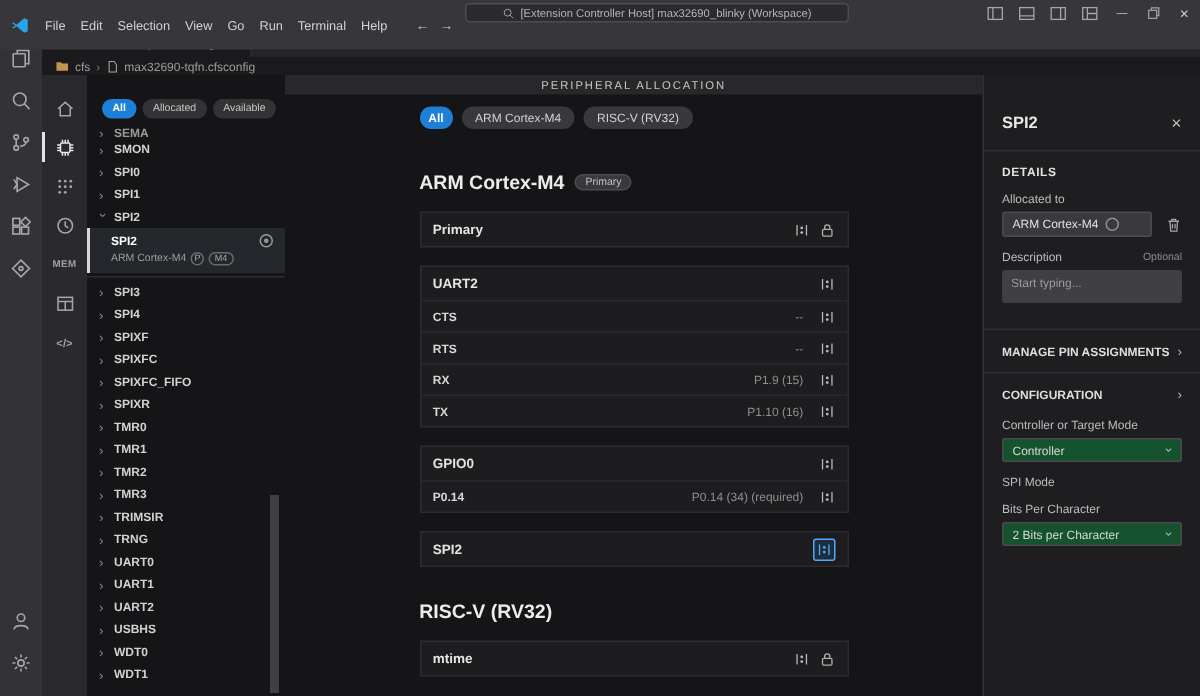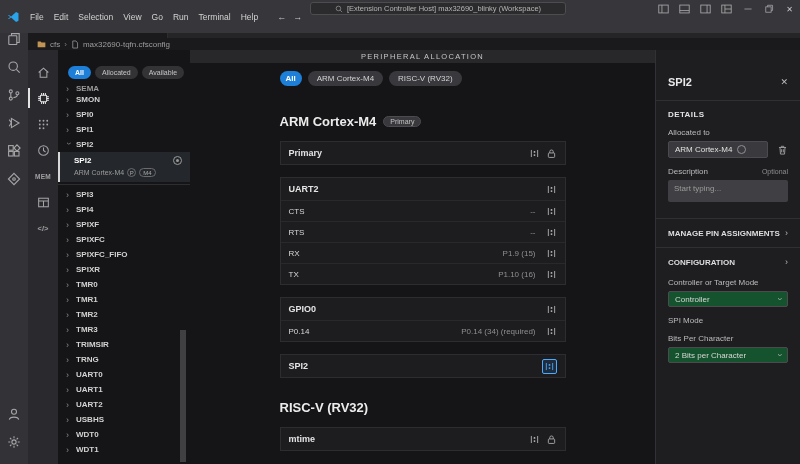--- a/index.html
+++ b/index.html
@@ -70,21 +70,21 @@
   .mchip{height:15px;padding:0 9px;border-radius:9px;background:#39393d;color:#d2d2d2;font-size:8px;
          display:flex;align-items:center;white-space:nowrap}
   .mchip.active{background:#1d7fd8;color:#fff;font-weight:bold;padding:0 6px}
   .h1row{display:flex;align-items:center;gap:7px;margin-top:28px}
   .h1{font-size:13px;font-weight:bold;color:#ececec}
   .pbadge{background:#39393d;border:1px solid #4c4c50;border-radius:7px;padding:1px 6px;font-size:7px;color:#c2c2c2}
   .card{background:#1d1d20;border:1px solid #2d2d31;margin-top:12px}
   .cardhead{height:22px;display:flex;align-items:center;padding:0 8px;font-size:9px;font-weight:bold;color:#e4e4e4}
   .hicons{margin-left:auto;display:flex;align-items:center;gap:6px}
   .prow{height:21px;border-top:1px solid #29292c;display:flex;align-items:center;padding:0 8px;font-size:8px}
-  .plbl{font-weight:normal;color:#d8d8d8}
+  .plbl{font-weight:bold;color:#d8d8d8}
   .pval{margin-left:auto;margin-right:10px;color:#8f8f8f}
   .cfg{width:11px;height:11px}
   .cfg .st{stroke:#b8b8b8}
   .cfgsel{border:1px solid #4daafc;border-radius:2px;background:rgba(40,100,170,.22);padding:1px;margin:-2px 0}
   .cfgsel .st{stroke:#4daafc}
   .lock .st{stroke:#b0b0b0}
   
   .rightpanel{position:absolute;right:0;top:50px;width:145px;bottom:0;background:#1e1e21;
               border-left:1px solid #323236;z-index:15}
   .ph{display:flex;align-items:center;justify-content:space-between;padding:26px 12px 12px 12px}

